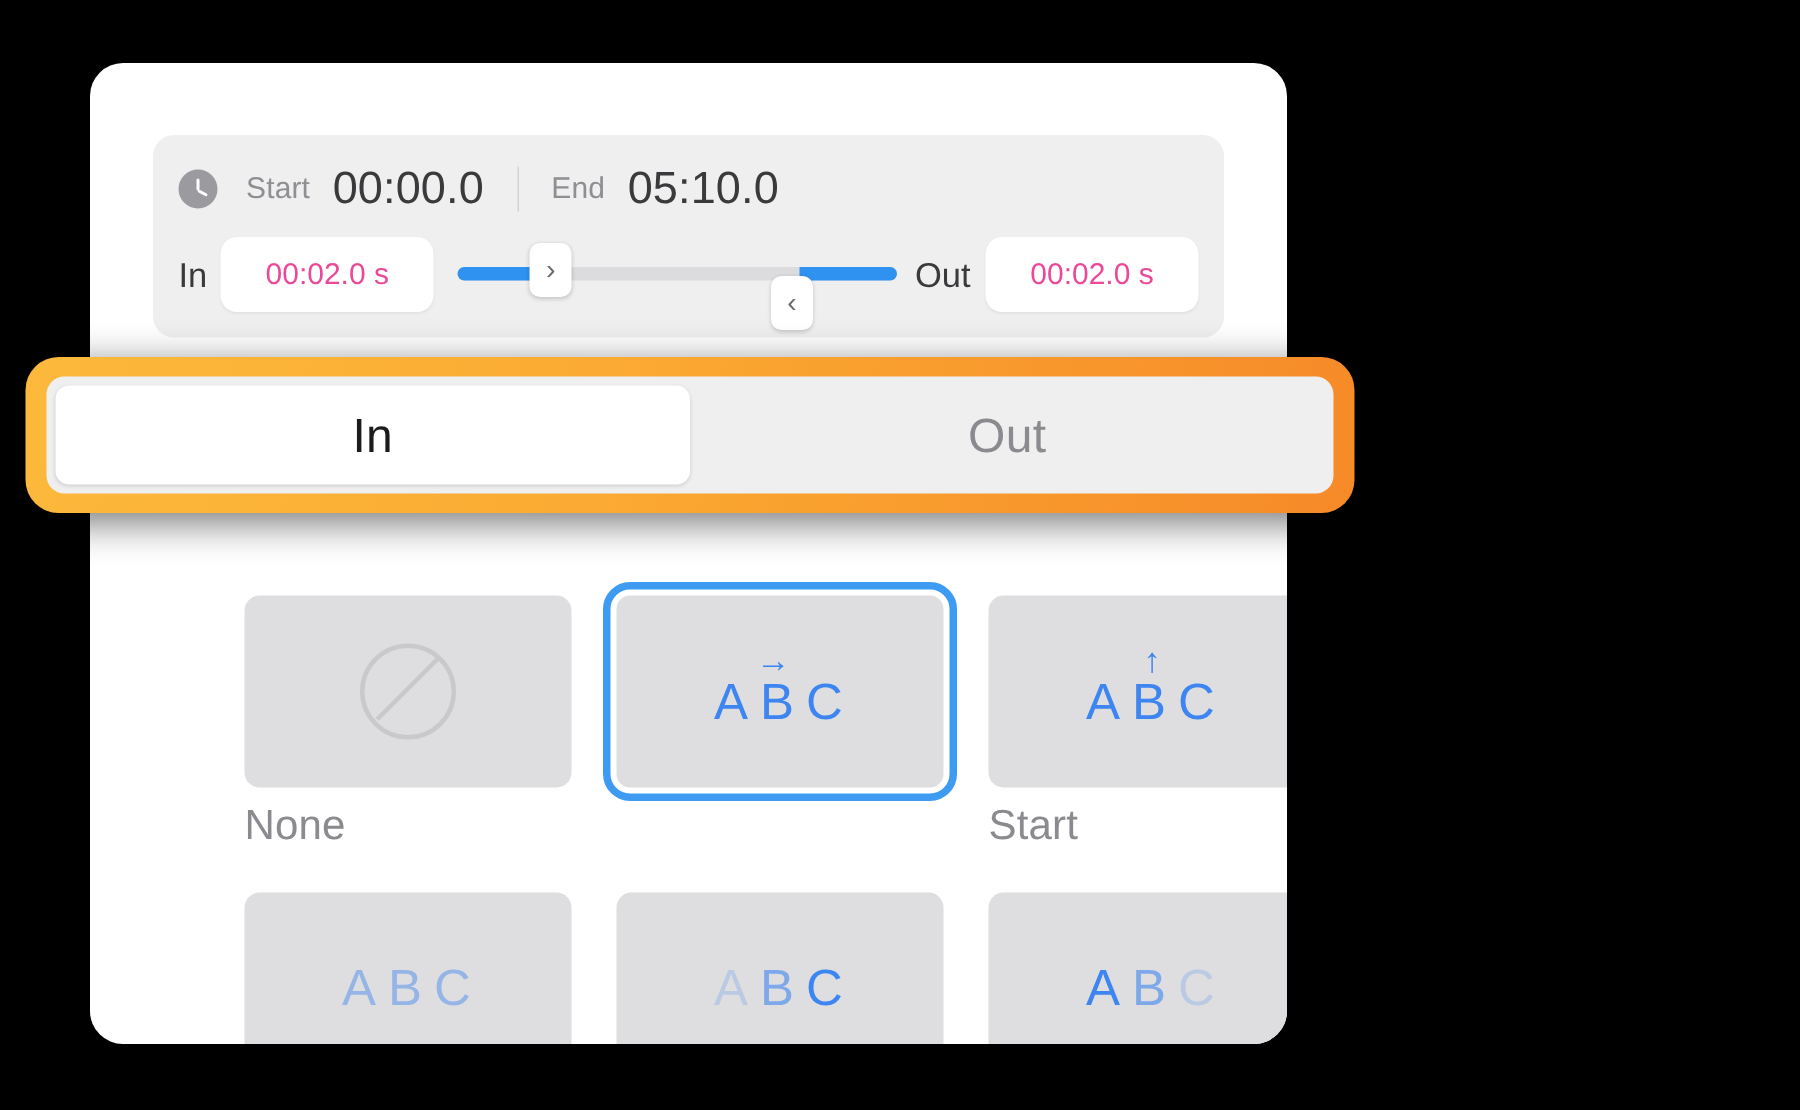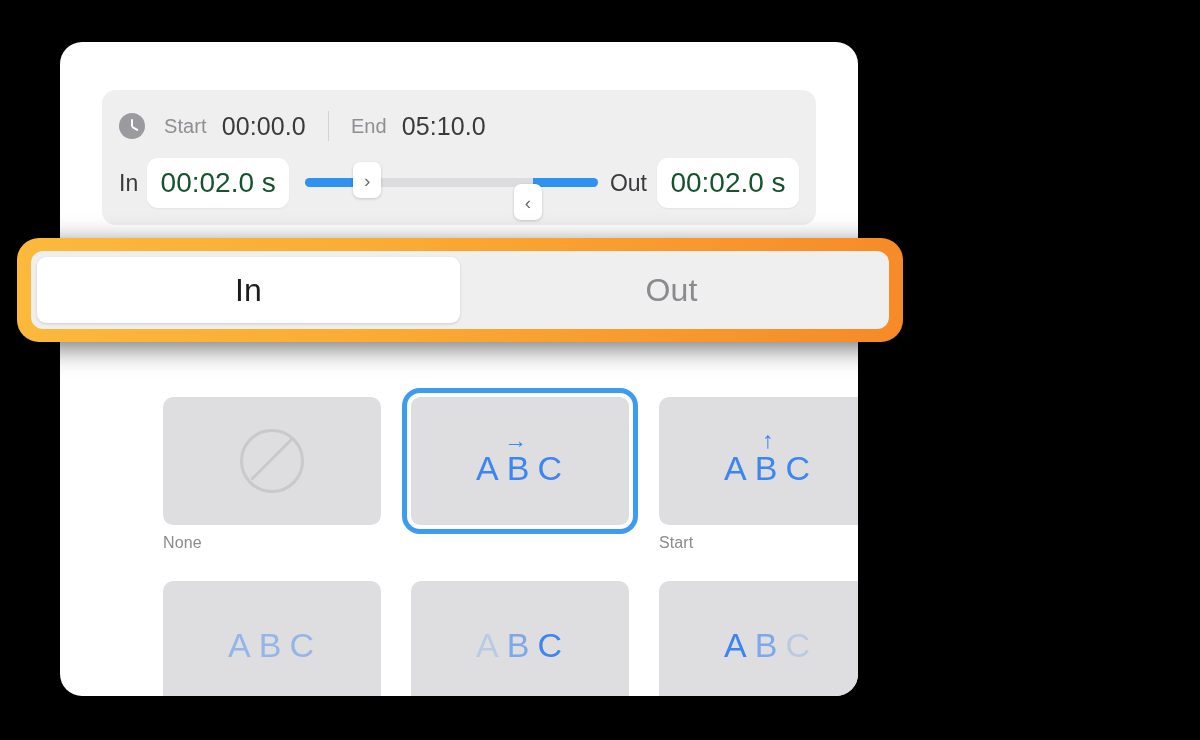--- a/index.html
+++ b/index.html
@@ -88,21 +88,21 @@
     transform-origin: 0 50%;
     transform: rotate(28deg);
   }
 
   .t-label {
     font-size: 20px;
     color: #8e8e93;
     letter-spacing: 0.1px;
   }
   .t-value {
-    font-size: 25px;
+    font-size: 30px;
     color: #3a3a3c;
     letter-spacing: 0.1px;
   }
   .t-gap { width: 15px; }
   .t-divider {
     width: 1px;
     height: 30px;
     background: #d3d3d6;
     margin: 0 22px;
   }
@@ -125,22 +125,22 @@
   }
 
   .io-field {
     background: #ffffff;
     border-radius: 11px;
     height: 50px;
     display: flex;
     align-items: center;
     justify-content: center;
     padding: 0 12px;
-    font-size: 28px;
-    color: #14532d;
+    font-size: 20px;
+    color: #ec4899;
     flex: 0 0 auto;
     box-shadow: 0 1px 2px rgba(0,0,0,0.05);
   }
   .io-field.in-field { margin-left: 9px; width: 118px; }
   .io-field.out-field { margin-left: 10px; width: 118px; }
 
   
   .slider {
     position: relative;
     flex: 1 1 auto;
@@ -255,21 +255,21 @@
     justify-content: center;
     box-sizing: border-box;
   }
   .tile.selected {
     outline: 5px solid #3d9bf2;
     outline-offset: 4px;
     border-radius: 9px;
   }
   .tile-caption {
     margin-top: 9px;
-    font-size: 16px;
+    font-size: 28px;
     color: #8a8a8f;
     letter-spacing: 0.1px;
   }
 
   .abc {
     font-size: 34px;
     color: #3d85f0;
     letter-spacing: 2px;
     display: flex;
     gap: 6px;

